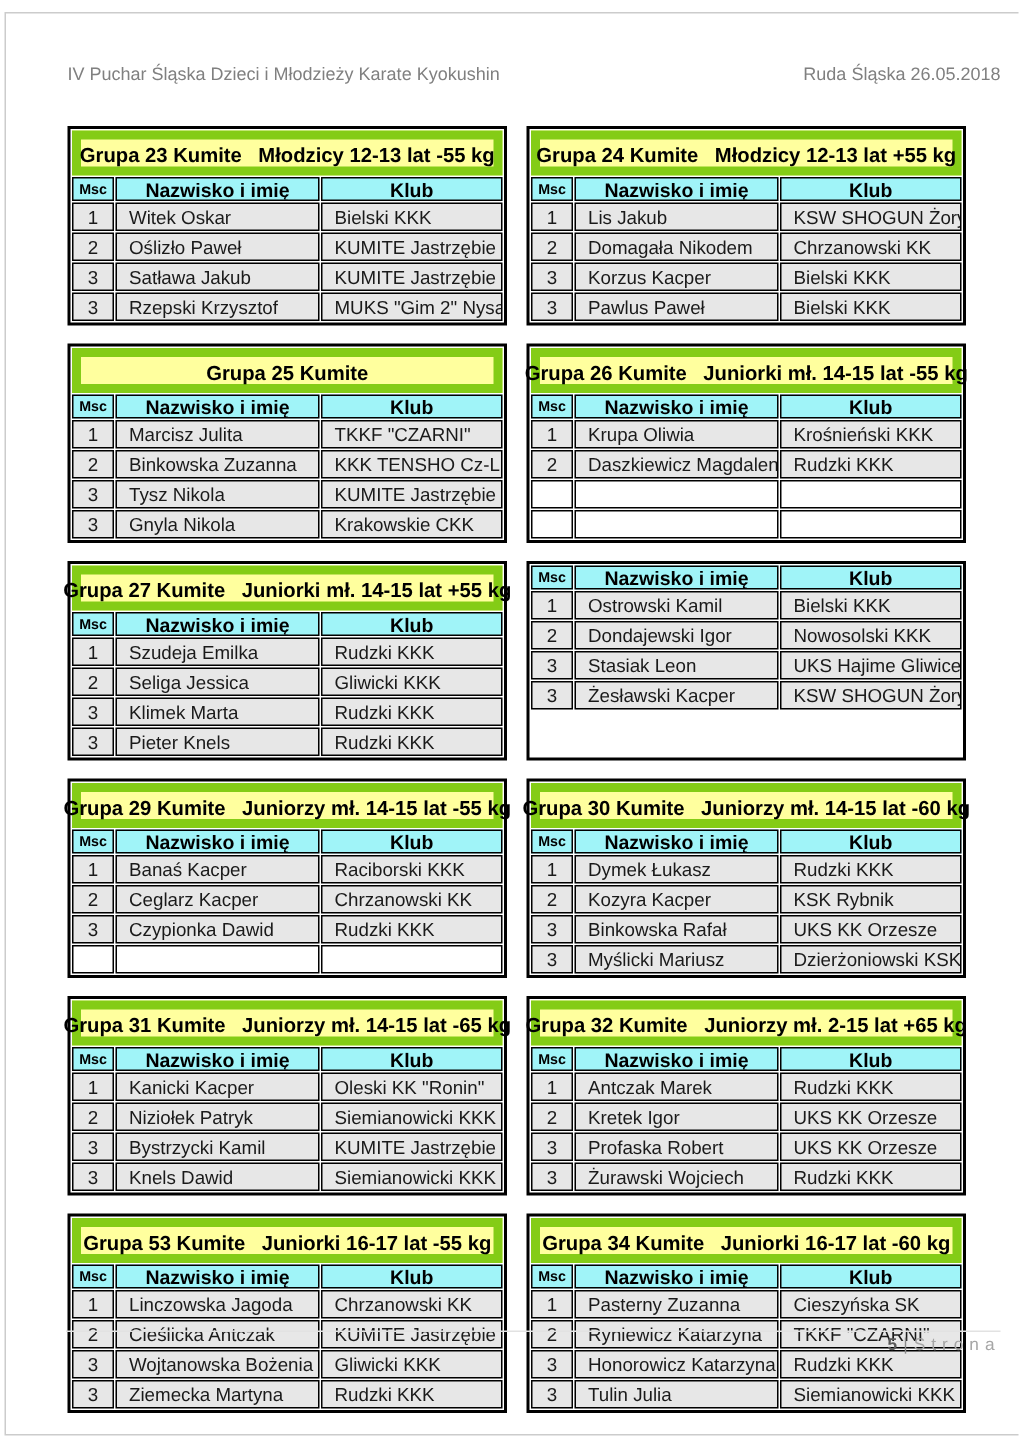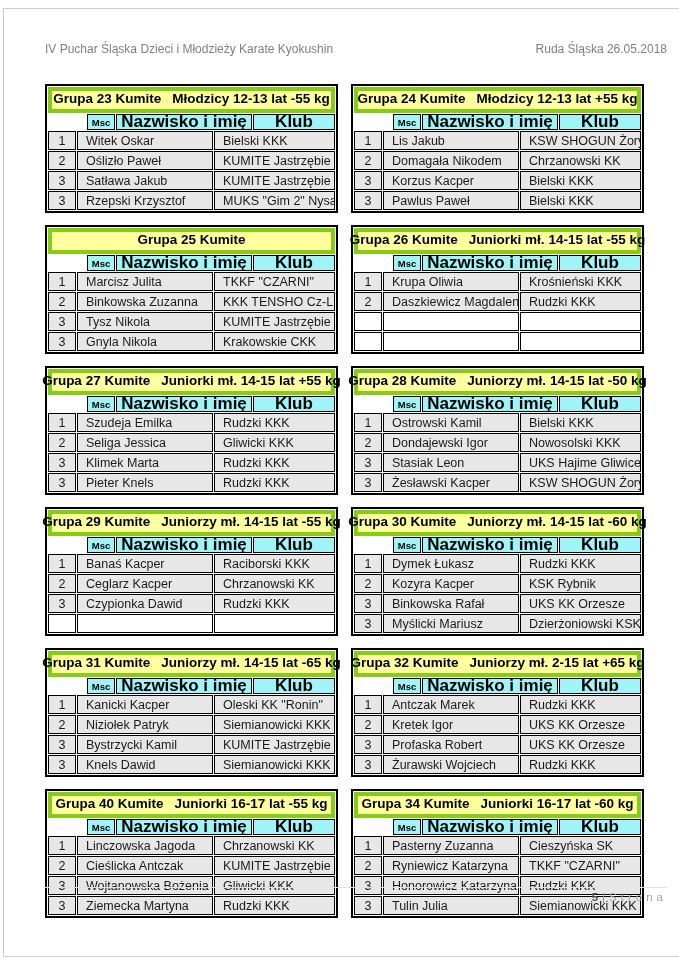--- a/index.html
+++ b/index.html
@@ -19,31 +19,31 @@
   .tables-grid{
     position:absolute;top:84px;left:45px;width:599px;
     display:grid;grid-template-columns:293px 293px;
     column-gap:13px;row-gap:12px;
   }
   .ktable{
     border:2px solid #000;background:#fff;padding:1px;
     display:flex;flex-direction:column;gap:1px;box-sizing:border-box;
   }
   .t-title{
-    border:4px solid #84cc16;background:#FFFF9E;height:18px;
-    display:flex;align-items:flex-start;justify-content:center;gap:11px;
+    border:6px solid #84cc16;background:#FFFF9E;height:18px;
+    display:flex;align-items:flex-end;justify-content:center;gap:11px;
     font-weight:bold;font-size:13.5px;color:#000;white-space:nowrap;
   }
   .t-row{display:flex;gap:1px;}
   .cell{border:1px solid #000;box-sizing:border-box;display:flex;align-items:center;overflow:hidden;white-space:nowrap;}
   .c-msc{width:28px;justify-content:center;}
   .c-name{width:136px;padding-left:8px;}
   .c-club{flex:1;padding-left:8px;}
-  .t-head .cell{background:#A0F4F8;height:16px;font-weight:bold;font-size:17px;color:#000;justify-content:center;padding-left:0;}
-  .t-head .c-msc{font-size:9.5px;margin-left:39px;}
+  .t-head .cell{background:#A0F4F8;height:16px;font-weight:bold;font-size:13px;color:#000;justify-content:center;padding-left:0;}
+  .t-head .c-msc{font-size:9.5px;}
   .t-data .cell{background:#E7E7E7;height:19px;font-size:12.5px;color:#1a1a1a;}
   .t-data.empty .cell{background:#ffffff;}
   .doc-footer-line{
     position:absolute;top:887px;left:44px;right:44px;
     border-top:1px solid #e2e2e2;
   }
   .doc-footer{
     position:absolute;top:891px;right:44px;
     font-size:11.5px;display:flex;align-items:center;gap:4px;
   }
@@ -236,24 +236,20 @@
   </div>
 
   <div class="t-row t-data">
     <div class="cell c-msc">3</div>
     <div class="cell c-name">Pieter Knels</div>
     <div class="cell c-club">Rudzki KKK</div>
   </div>
 </div>
 
   <div class="ktable">
-    <div class="t-title">
-      <span class="t-group">Grupa 28 Kumite</span>
-      <span class="t-cat">Juniorzy mł. 14-15 lat -50 kg</span>
-    </div>
     <div class="t-row t-head">
       <div class="cell c-msc">Msc</div>
       <div class="cell c-name">Nazwisko i imię</div>
       <div class="cell c-club">Klub</div>
     </div>
 
   <div class="t-row t-data">
     <div class="cell c-msc">1</div>
     <div class="cell c-name">Ostrowski Kamil</div>
     <div class="cell c-club">Bielski KKK</div>
@@ -417,21 +413,21 @@
 
   <div class="t-row t-data">
     <div class="cell c-msc">3</div>
     <div class="cell c-name">Żurawski Wojciech</div>
     <div class="cell c-club">Rudzki KKK</div>
   </div>
 </div>
 
   <div class="ktable">
     <div class="t-title">
-      <span class="t-group">Grupa 40 Kumite</span>
+      <span class="t-group">Grupa 53 Kumite</span>
       <span class="t-cat">Juniorki 16-17 lat -55 kg</span>
     </div>
     <div class="t-row t-head">
       <div class="cell c-msc">Msc</div>
       <div class="cell c-name">Nazwisko i imię</div>
       <div class="cell c-club">Klub</div>
     </div>
 
   <div class="t-row t-data">
     <div class="cell c-msc">1</div>

